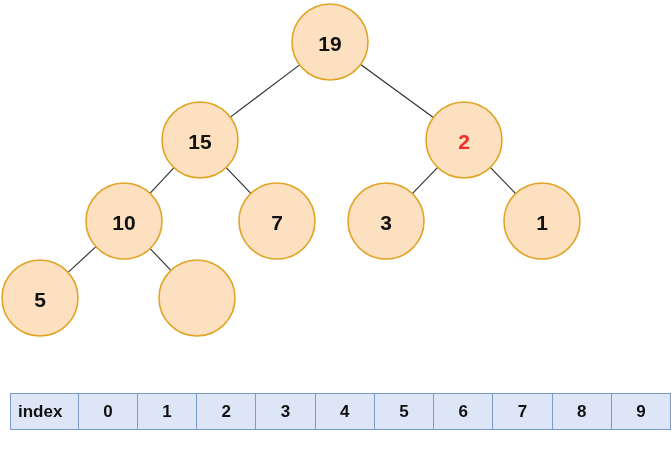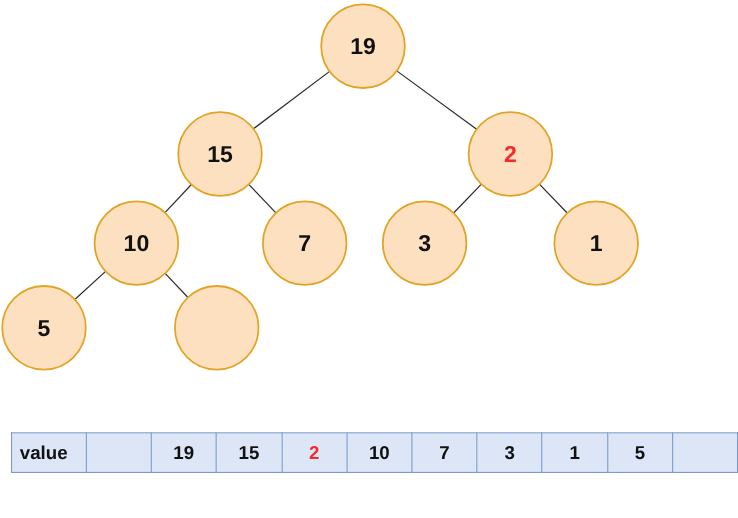--- a/index.html
+++ b/index.html
@@ -144,30 +144,30 @@
         <g>
           <circle cx="197" cy="298" r="38" class="node-circle"></circle>
           <text x="197" y="299" class="node-label"></text>
         </g>
       </g>
   </svg>
 
   <div id="array-table-wrap">
     <table class="array-table">
       <tbody>
-        <tr id="row-value">
-          <td class="rowhead">value</td>
-        <td class="cell"></td>
-            <td class="cell">19</td>
-            <td class="cell">15</td>
-            <td class="cell accent">2</td>
-            <td class="cell">10</td>
+        <tr id="row-index">
+          <td class="rowhead">index</td>
+        <td class="cell">0</td>
+            <td class="cell">1</td>
+            <td class="cell">2</td>
+            <td class="cell">3</td>
+            <td class="cell">4</td>
+            <td class="cell">5</td>
+            <td class="cell">6</td>
             <td class="cell">7</td>
-            <td class="cell">3</td>
-            <td class="cell">1</td>
-            <td class="cell">5</td>
-            <td class="cell"></td>
+            <td class="cell">8</td>
+            <td class="cell">9</td>
           </tr>
       </tbody>
     </table>
   </div>
 
 </div>
 
 </body></html>

